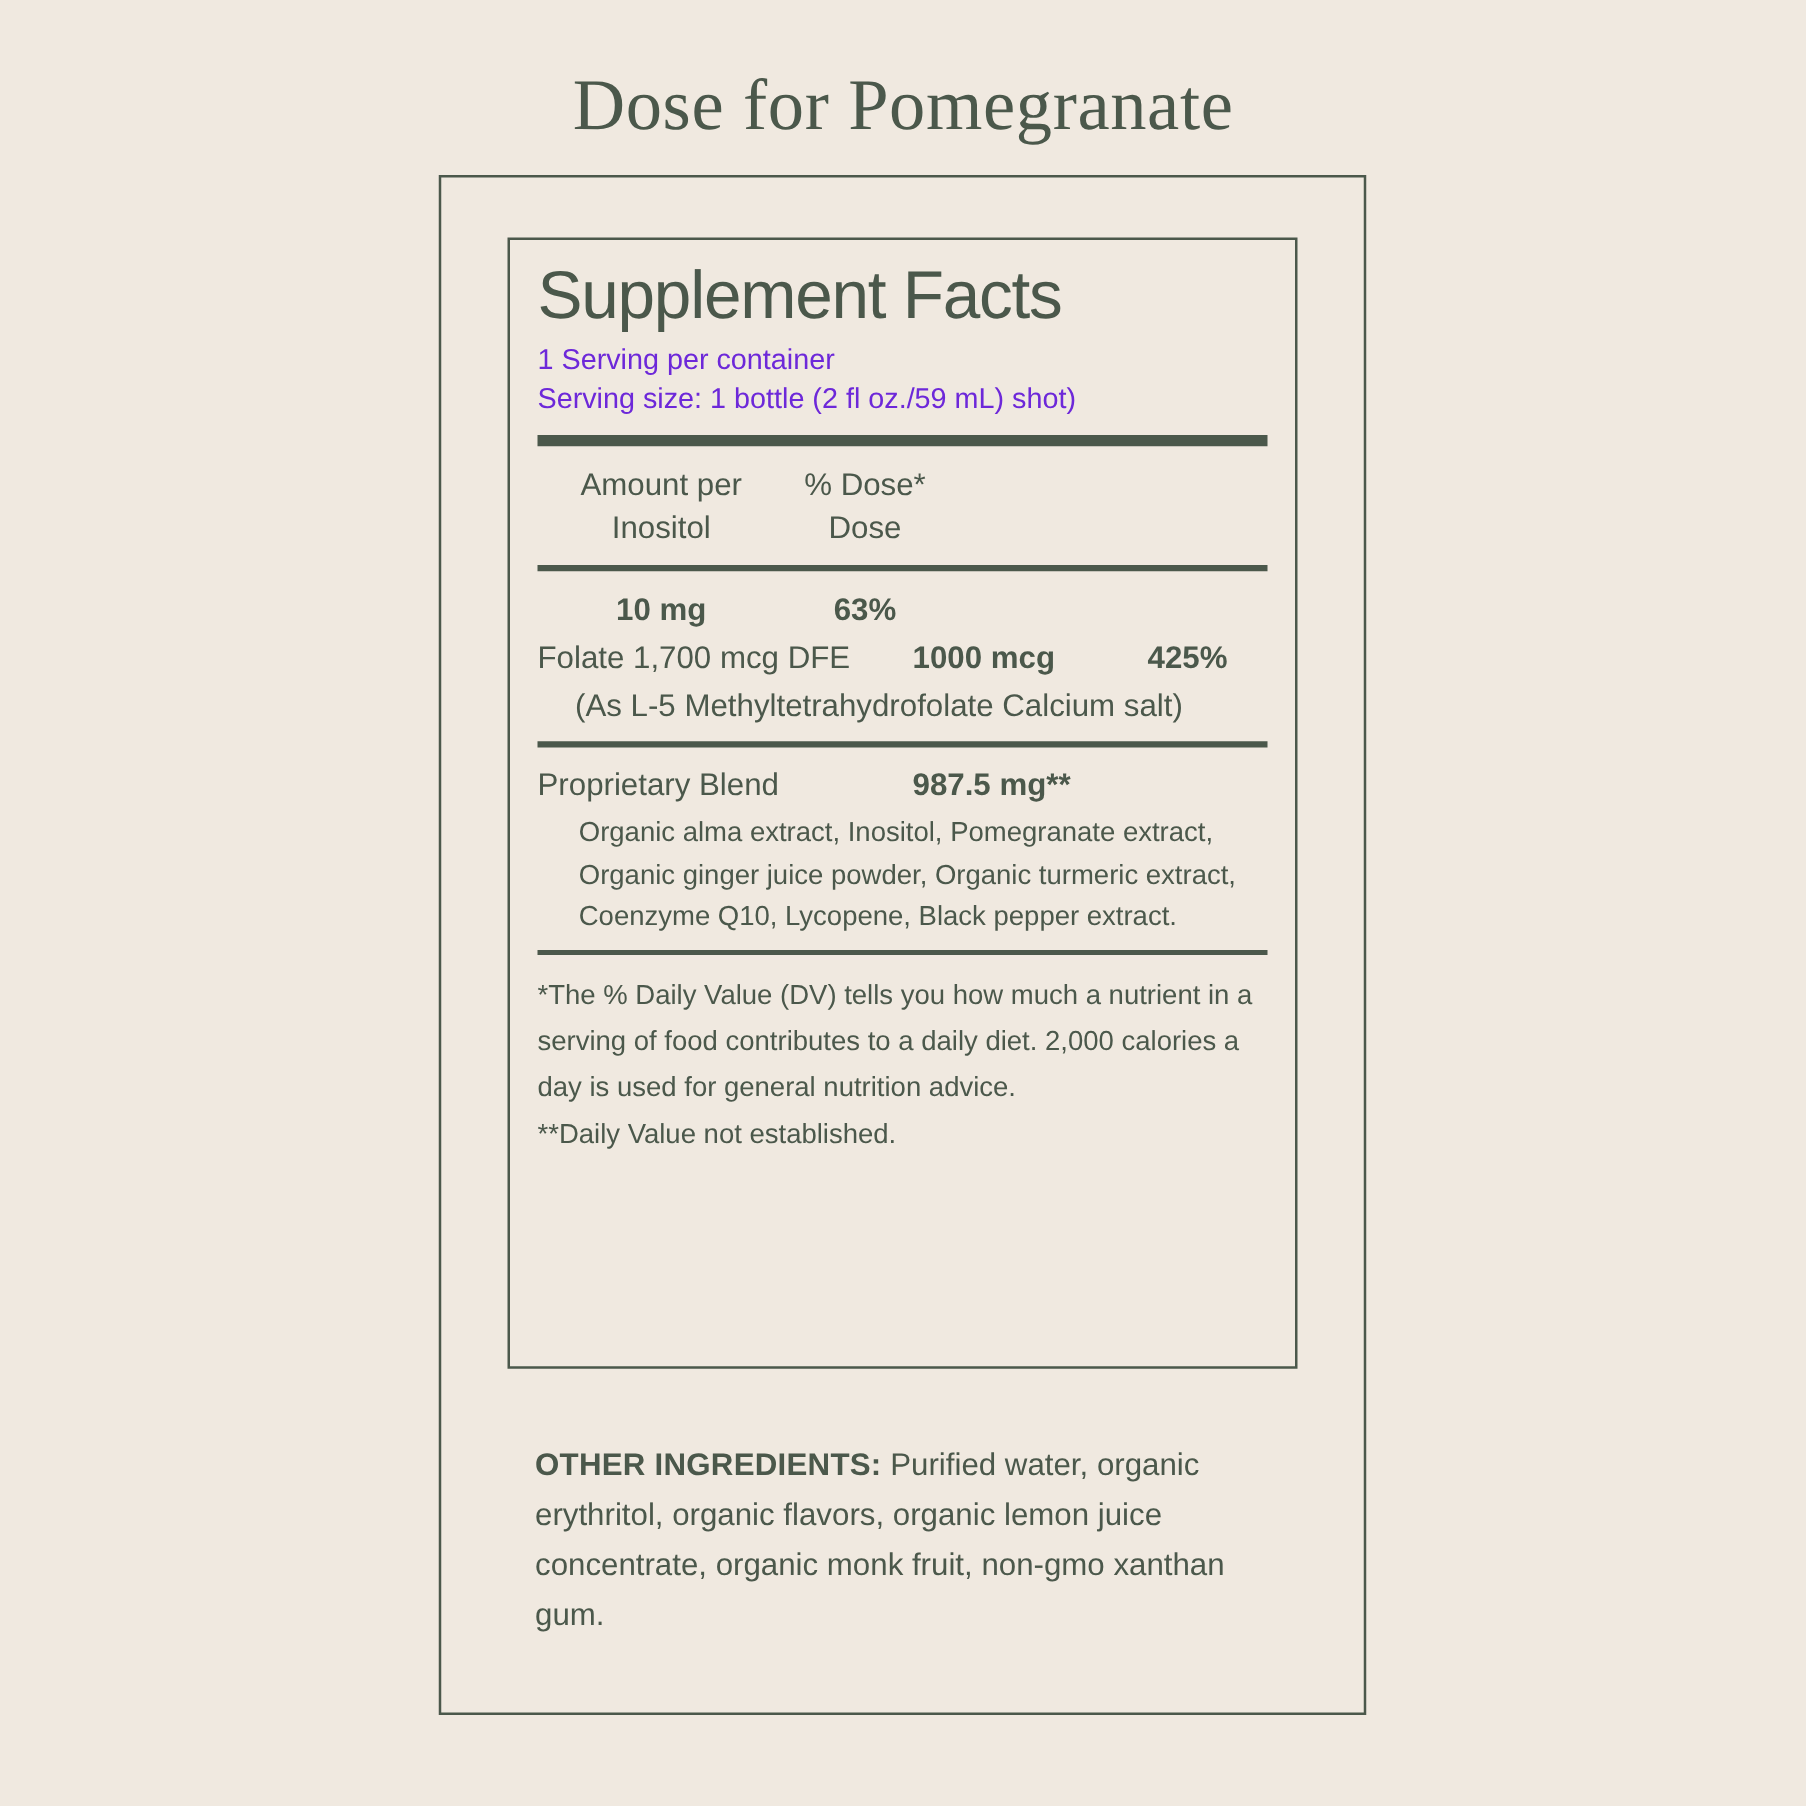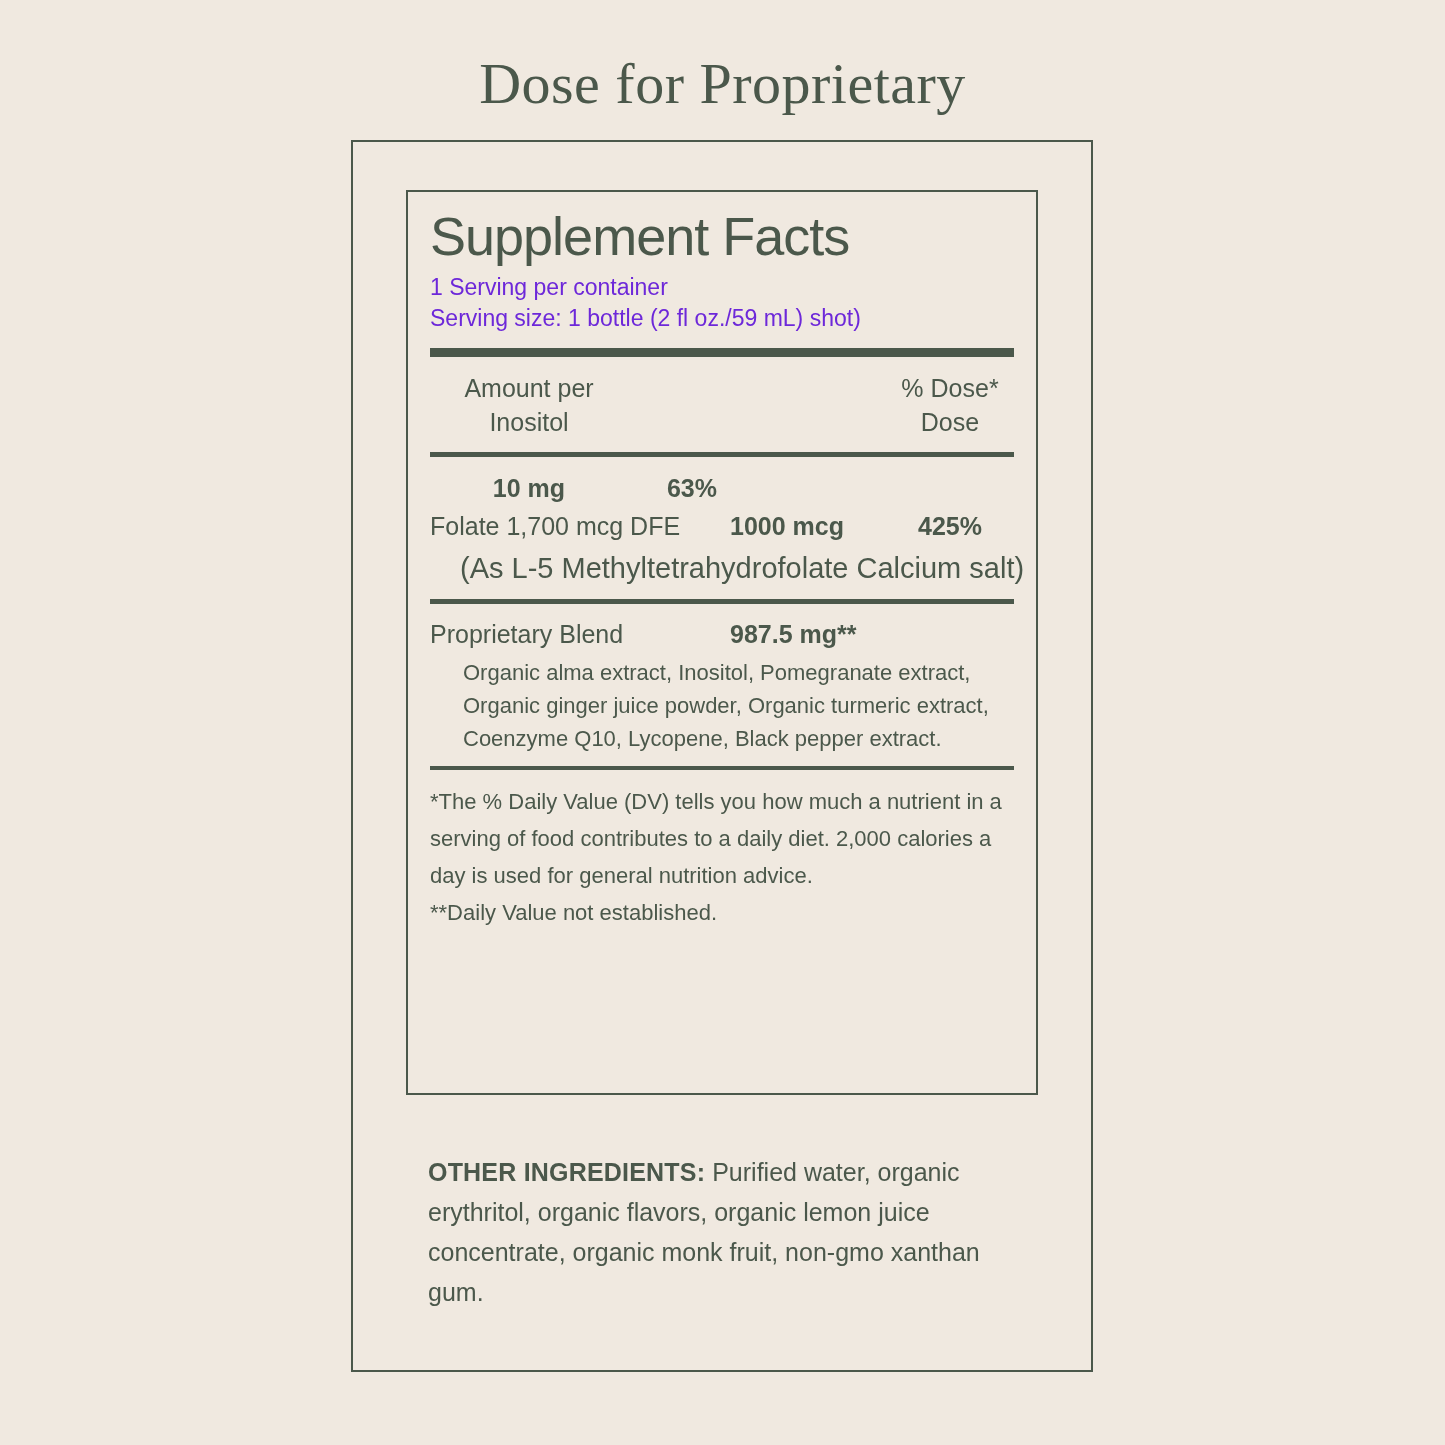--- a/index.html
+++ b/index.html
@@ -73,21 +73,21 @@
     background: #4b584b;
     margin: 0;
   }
   .rule-thin {
     height: 4px;
     background: #4b584b;
     margin: 0;
   }
   .amount-head {
     display: flex;
-    justify-content: space-between;
+    justify-content: flex-start;
     align-items: flex-start;
     padding: 14px 0 12px 0;
     font-size: 25px;
     line-height: 1.38;
   }
   .amount-head .col-amt {
     width: 198px;
     text-align: center;
   }
   .amount-head .col-dv {
@@ -111,21 +111,21 @@
     width: 198px;
     text-align: center;
     font-weight: bold;
   }
   .nrow .ndv {
     width: 128px;
     text-align: center;
     font-weight: bold;
   }
   .sub-note {
-    font-size: 29px;
+    font-size: 25px;
     line-height: 1.55;
     padding-left: 30px;
     white-space: nowrap;
   }
   .blend {
     padding: 12px 0 10px 0;
   }
   .blend-head {
     display: flex;
     align-items: baseline;
@@ -161,21 +161,21 @@
     font-weight: bold;
     letter-spacing: 0.2px;
     margin-top: 20px;
   }
 </style>
 </head>
 <body>
 
 <div class="page">
 
-  <div class="page-title">Dose for Proprietary</div>
+  <div class="page-title">Dose for Pomegranate</div>
 
   <div class="outer-frame">
 
     <div class="facts-box">
 
       <div class="facts-title">Supplement Facts</div>
 
       <div class="serving-line">1 Serving per container</div>
       <div class="serving-line">Serving size: 1 bottle (2 fl oz./59 mL) shot)</div>
 

